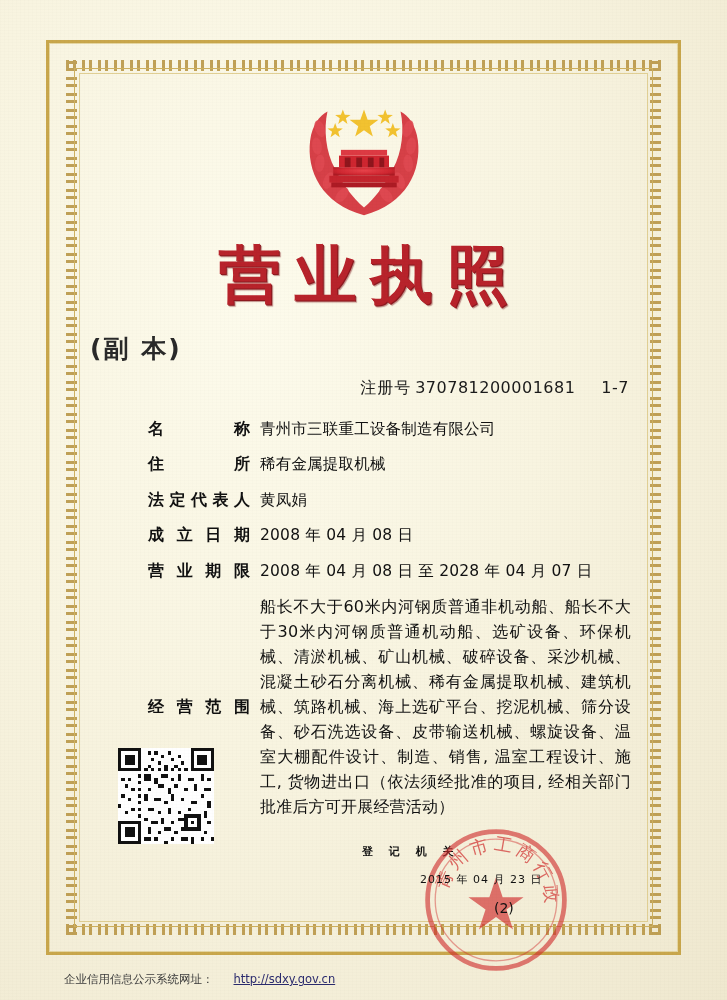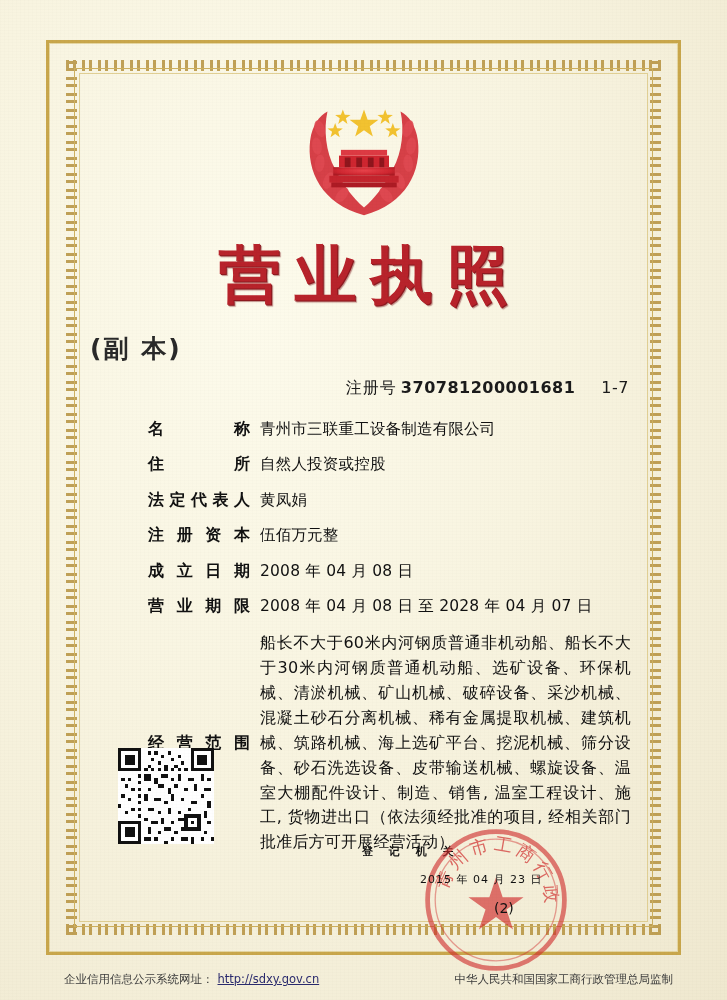--- a/index.html
+++ b/index.html
@@ -115,21 +115,21 @@
   .regno {
     position: absolute;
     top: 296px;
     right: 8px;
     font-size: 16px;
     color: #1b1b1b;
     letter-spacing: .5px;
     white-space: nowrap;
   }
   .regno .rn-label { letter-spacing: 1px; }
-  .regno .rn-num { margin-left: 4px; font-weight: bold; }
+  .regno .rn-num { margin-left: 4px; }
   .regno .rn-copy { margin-left: 26px; }
 
   
   .fields {
     position: absolute;
     top: 336px;
     left: 58px;
     right: 6px;
   }
   .row {
@@ -222,21 +222,21 @@
   }
   .footer .left {
     position: absolute;
     left: 64px;
     top: 4px;
     white-space: nowrap;
   }
   .footer .left .url {
     color: #2b2b6e;
     text-decoration: underline;
-    margin-left: 4px;
+    margin-left: 20px;
   }
   .footer .right {
     position: absolute;
     right: 54px;
     top: 4px;
     white-space: nowrap;
   }
 </style>
 </head>
 <body>
@@ -307,32 +307,28 @@
     <div class="fields">
 
       <div class="row">
         <div class="label">名称</div>
         <div class="value">青州市三联重工设备制造有限公司</div>
       </div>
 
 
       <div class="row">
         <div class="label">住所</div>
-        <div class="value">自然人投资或控股</div>
+        <div class="value">稀有金属提取机械</div>
       </div>
 
       <div class="row">
         <div class="label">法定代表人</div>
         <div class="value">黄凤娟</div>
       </div>
 
-      <div class="row">
-        <div class="label">注册资本</div>
-        <div class="value">伍佰万元整</div>
-      </div>
 
       <div class="row">
         <div class="label">成立日期</div>
         <div class="value">2008 年 04 月 08 日</div>
       </div>
 
       <div class="row">
         <div class="label">营业期限</div>
         <div class="value">2008 年 04 月 08 日 至 2028 年 04 月 07 日</div>
       </div>
@@ -478,16 +474,15 @@
 
     <div class="issue-date">2015 年 04 月 23 日</div>
     <div class="copy-no">(2)</div>
 
   </div>
 
   <div class="footer">
     <div class="left">
       <span>企业信用信息公示系统网址：</span><span class="url">http://sdxy.gov.cn</span>
     </div>
-    <div class="right">中华人民共和国国家工商行政管理总局监制</div>
   </div>
 
 </div>
 
 </body></html>

